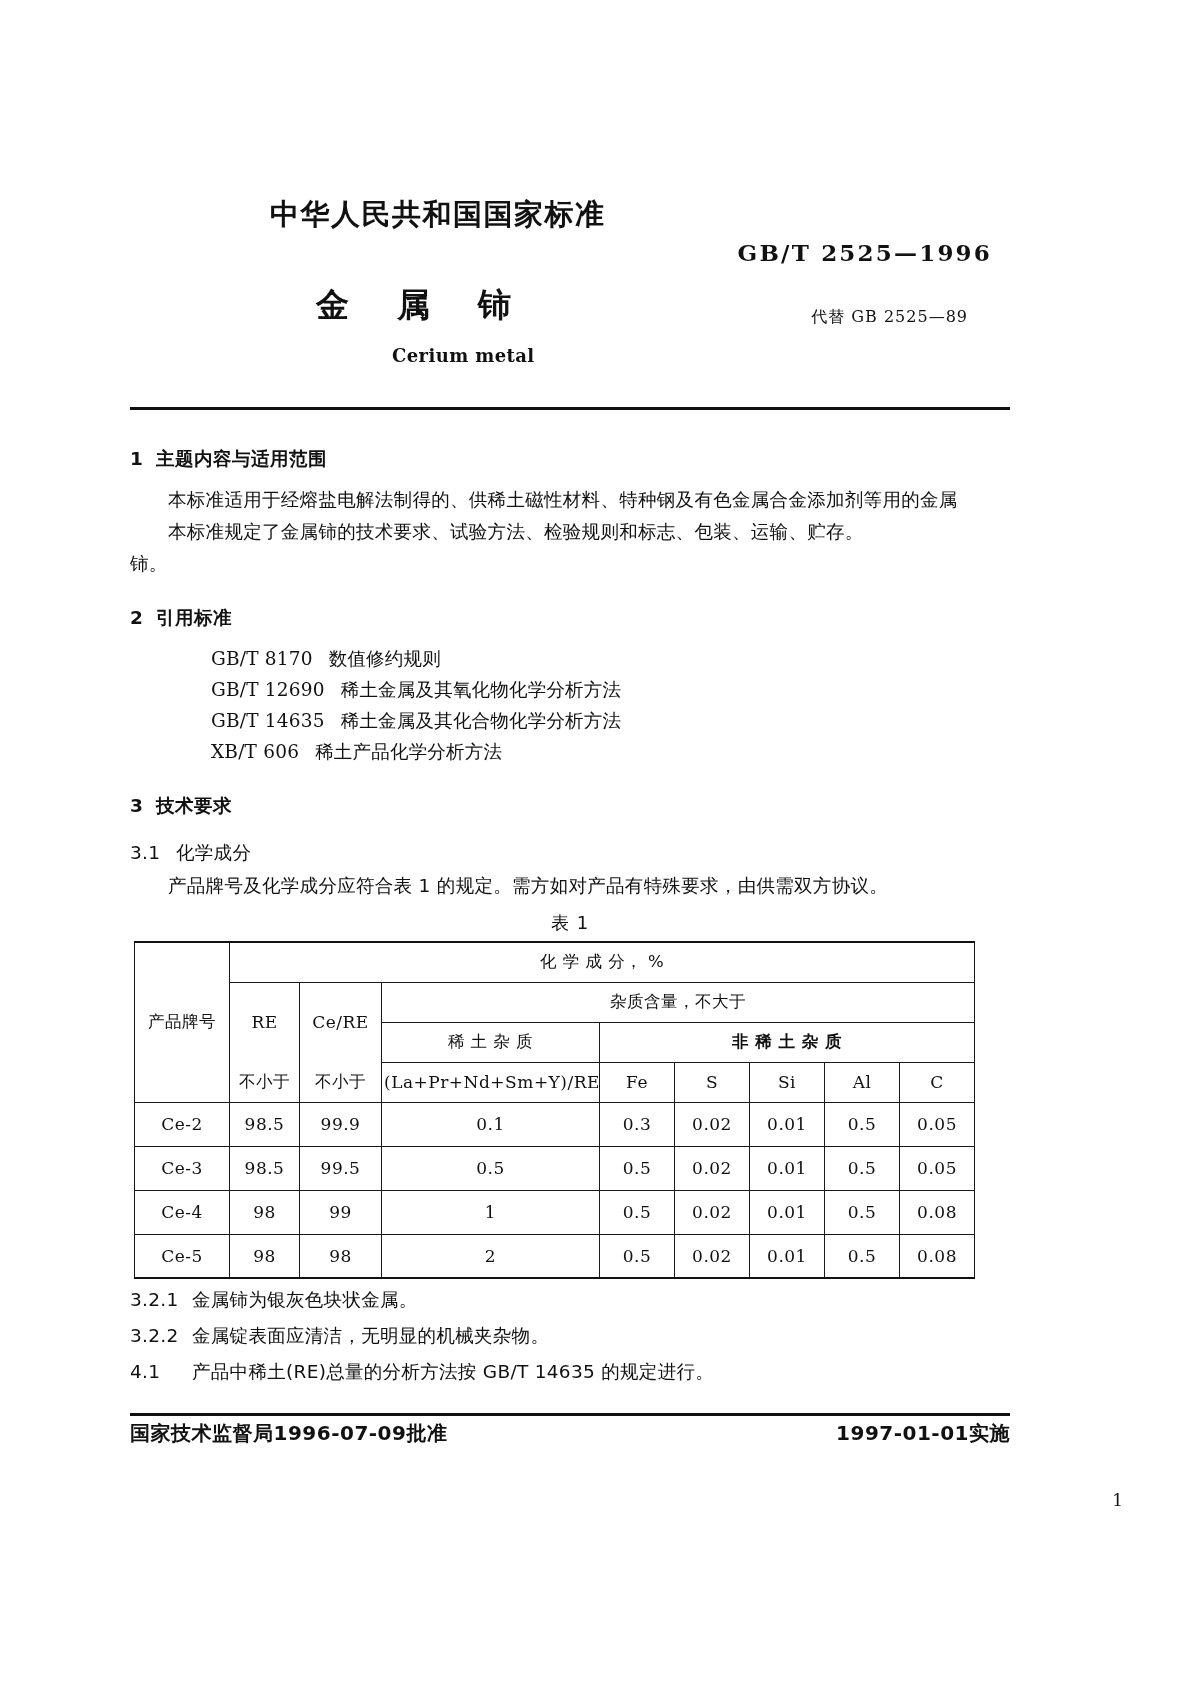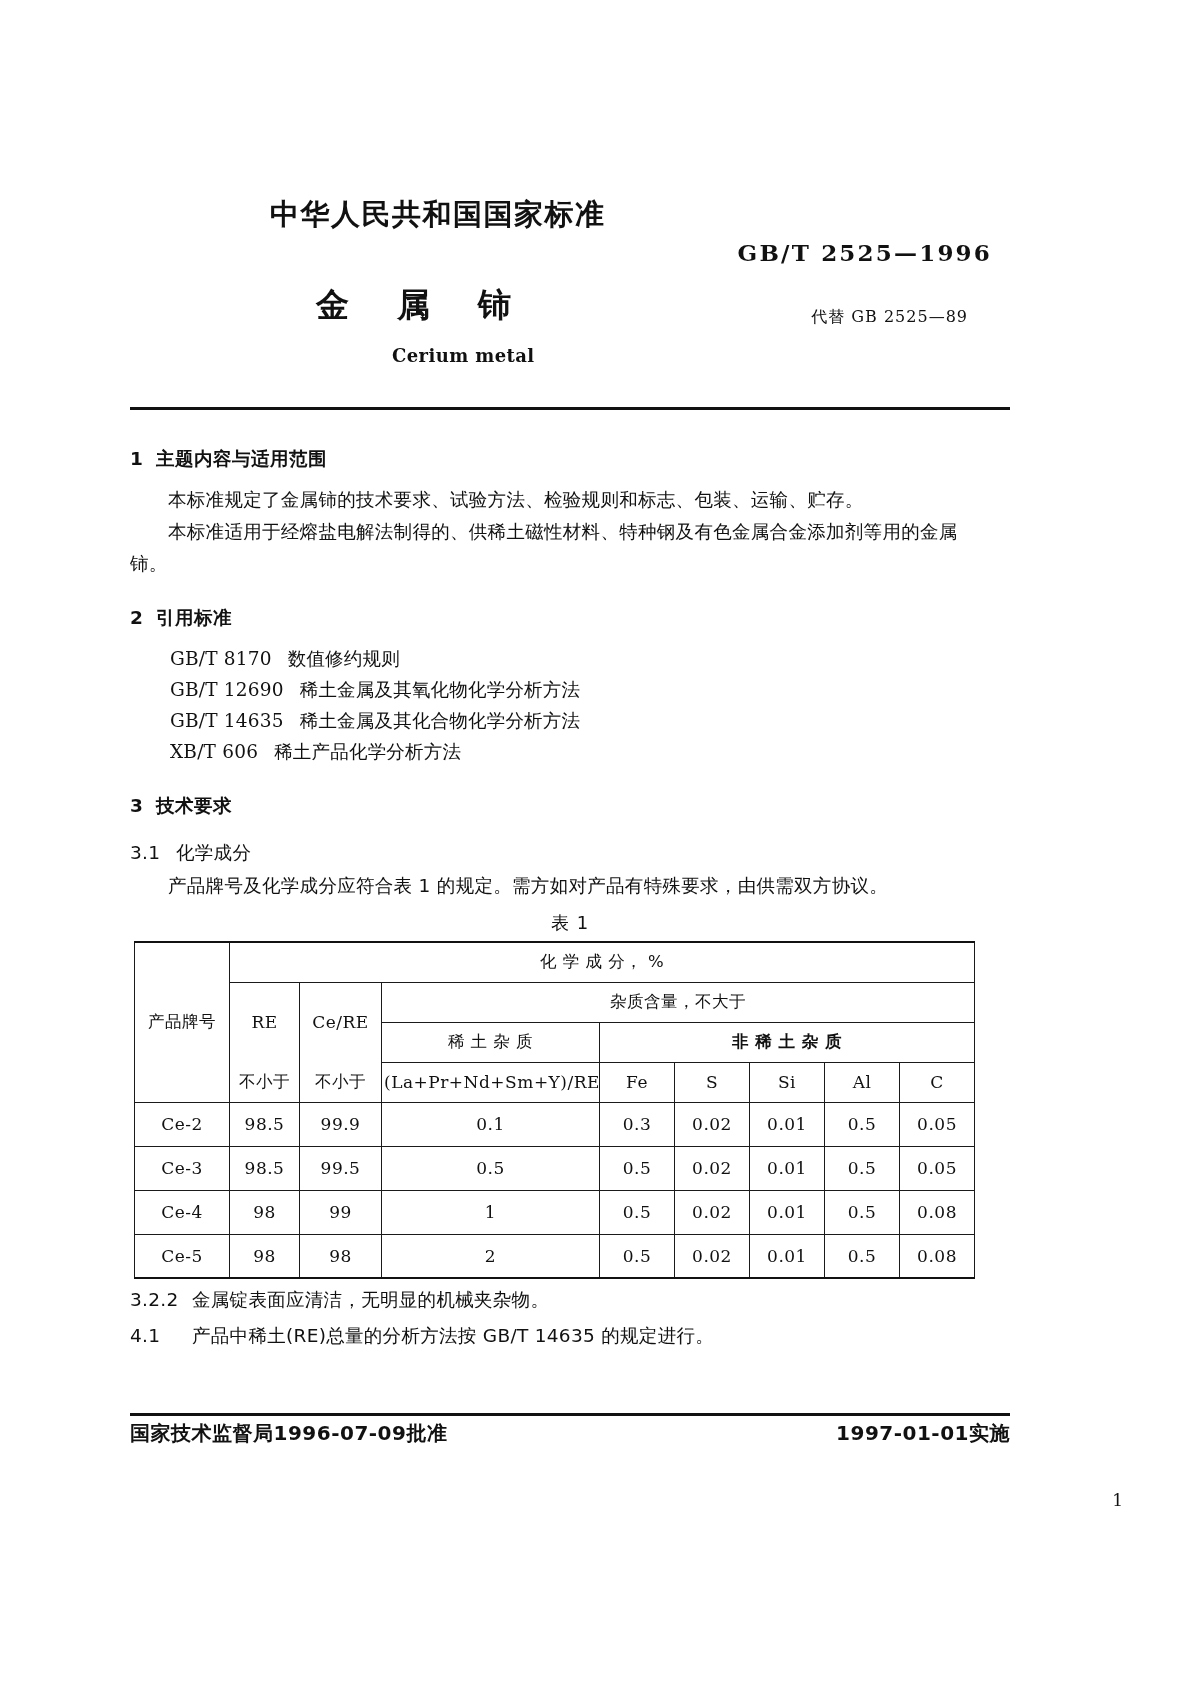--- a/index.html
+++ b/index.html
@@ -88,21 +88,21 @@
     letter-spacing:0.3px;
   }
   .para.noind{text-indent:0;}
   .ref-line{
     font-family:"DejaVu Serif","Liberation Serif",serif;
     font-size:18.5px;
     line-height:31px;
     padding-left:40px;
     letter-spacing:0.2px;
   }
-  .ref-line .code{display:inline-block;}
+  .ref-line .code{display:inline-block;margin-left:41px;}
   .ref-line .desc{margin-left:16px;}
   .sub-h{
     font-size:18.5px;
     margin:22px 0 5px 0;
     letter-spacing:0.3px;
   }
   .sub-h .num{display:inline-block;min-width:46px;}
   .sub-line{
     font-size:18.5px;
     line-height:31px;
@@ -176,22 +176,22 @@
       <div class="std-no">GB/T 2525—1996</div>
       <div class="doc-title">金属铈</div>
       <div class="replaces">代替 GB 2525—89</div>
       <div class="en-title">Cerium metal</div>
       <div class="rule"></div>
     </div>
 
     <div class="sec-h">
       <span class="num">1</span><span>主题内容与适用范围</span>
     </div>
+    <p class="para">本标准适用于经熔盐电解法制得的、供稀土磁性材料、特种钢及有色金属合金添加剂等用的金属</p>
     <p class="para">本标准规定了金属铈的技术要求、试验方法、检验规则和标志、包装、运输、贮存。</p>
-    <p class="para">本标准适用于经熔盐电解法制得的、供稀土磁性材料、特种钢及有色金属合金添加剂等用的金属</p>
     <p class="para noind">铈。</p>
 
     <div class="sec-h">
       <span class="num">2</span><span>引用标准</span>
     </div>
     <div class="ref-line">
       <span class="code">GB/T 8170</span><span class="desc">数值修约规则</span>
     </div>
     <div class="ref-line">
       <span class="code">GB/T 12690</span><span class="desc">稀土金属及其氧化物化学分析方法</span>
@@ -290,20 +290,23 @@
           <td>0.5</td>
           <td>0.02</td>
           <td>0.01</td>
           <td>0.5</td>
           <td>0.08</td>
         </tr>
       </tbody>
     </table>
 
     <div class="sub-line">
+      <span class="num wide">3.2.1</span><span>金属铈为银灰色块状金属。</span>
+    </div>
+    <div class="sub-line">
       <span class="num wide">3.2.2</span><span>金属锭表面应清洁，无明显的机械夹杂物。</span>
     </div>
 
     <div class="sub-line">
       <span class="num wide">4.1</span><span>产品中稀土(RE)总量的分析方法按 GB/T 14635 的规定进行。</span>
     </div>
 
   </div>
 
   <div class="footer-rule"></div>

